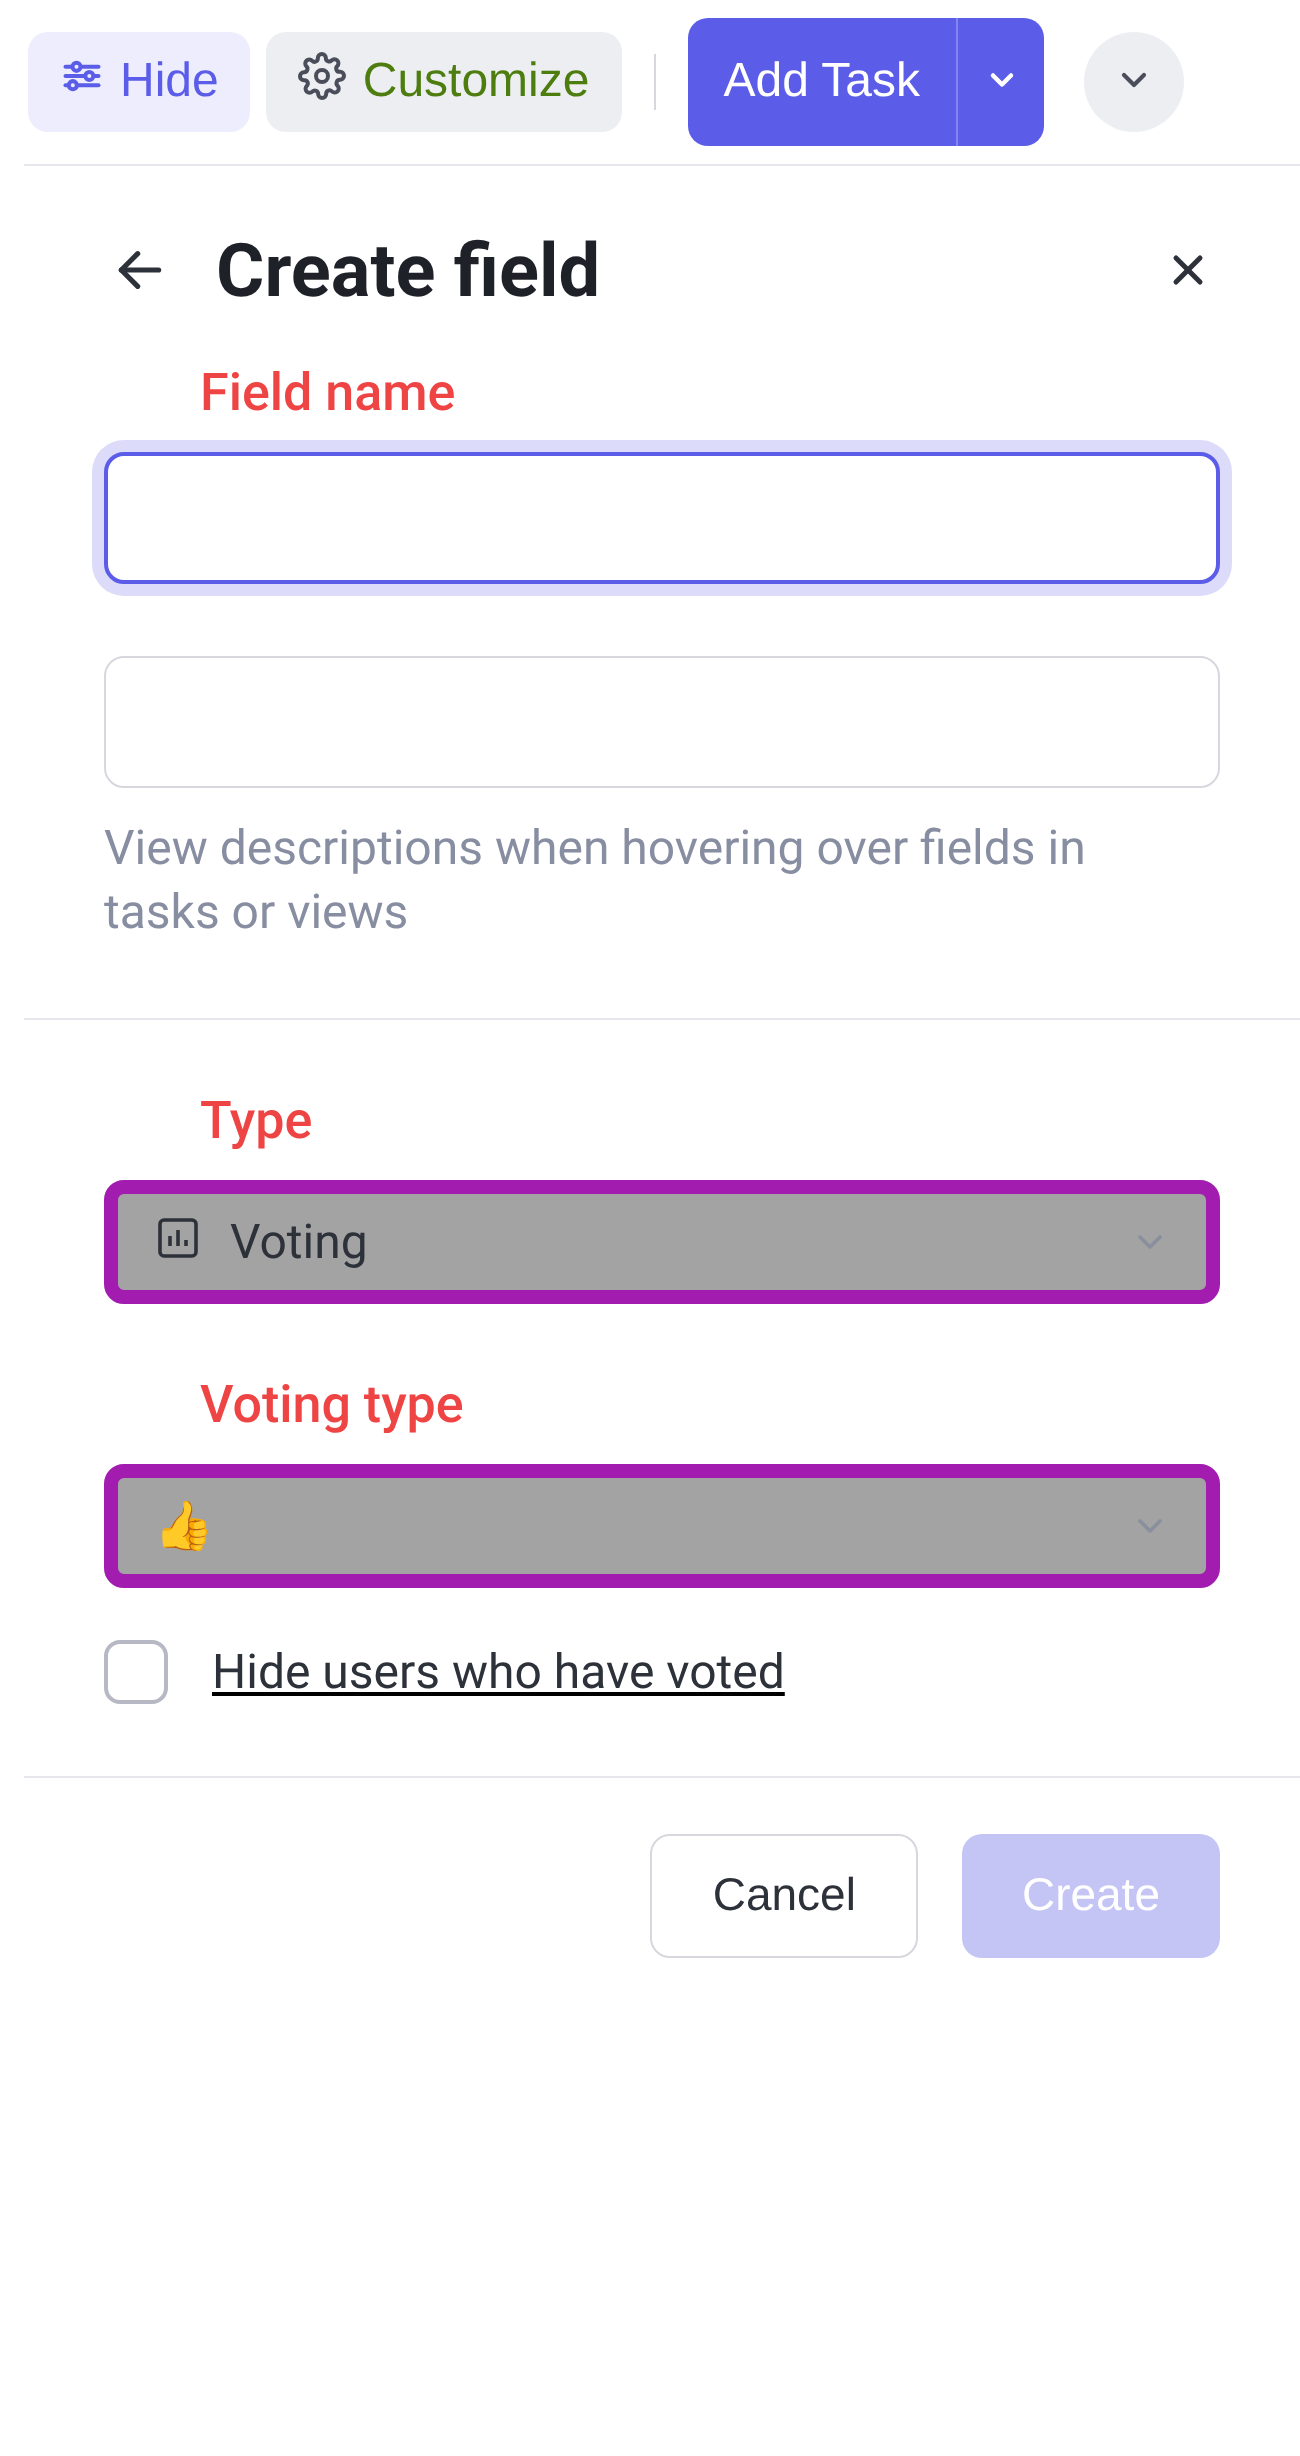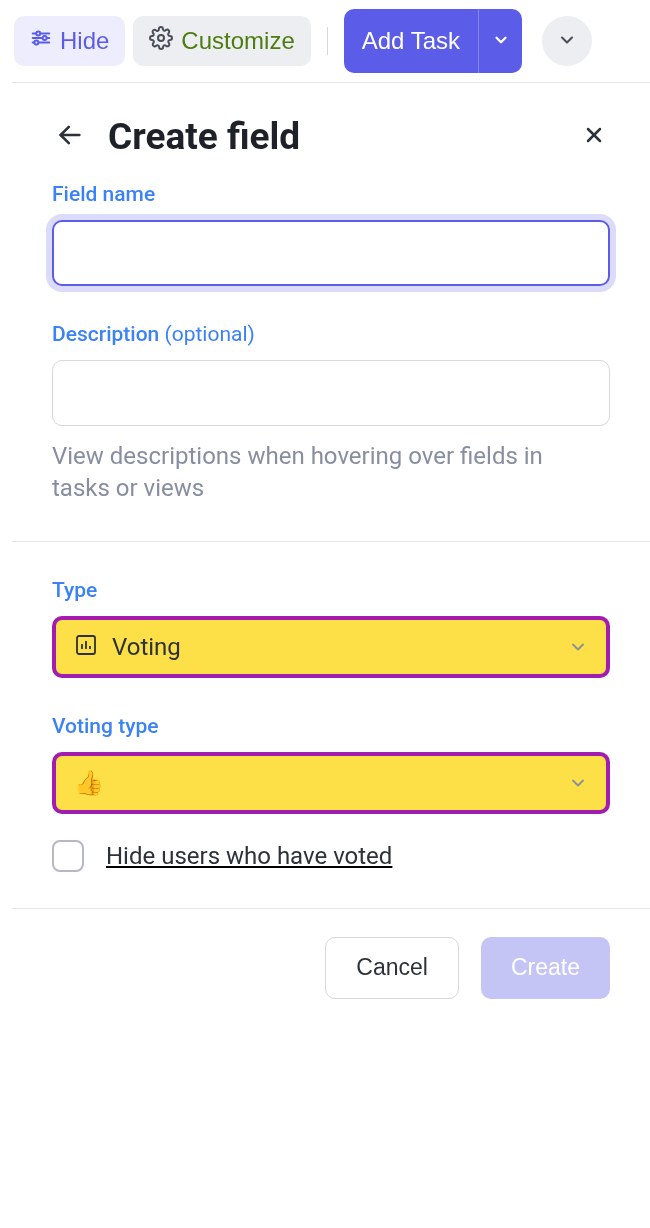--- a/index.html
+++ b/index.html
@@ -118,24 +118,25 @@
       padding: 4px;
       display: flex;
       align-items: center;
     }
     
     
     .form-section {
       padding: 0 40px 36px 40px;
     }
     .field-label {
-      font-size: 21px;
-      color: #3b82f6;
+      font-size: 26px;
+      color: #ef4444;
       margin-bottom: 14px;
       font-weight: 500;
+      margin-left: 48px;
     }
     .opt-suffix {
       font-weight: 400;
     }
     .text-input {
       width: 100%;
       height: 66px;
       font-size: 22px;
       padding: 0 18px;
       border-radius: 10px;
@@ -157,23 +158,23 @@
     
     .divider {
       height: 1px;
       background: #e6e7ec;
       margin: 0 0 36px 0;
     }
     
     .select-box {
       width: 100%;
       height: 62px;
-      border: 4px solid #a21caf;
+      border: 7px solid #a21caf;
       border-radius: 10px;
-      background: #fde047;
+      background: #a3a3a3;
       display: flex;
       align-items: center;
       padding: 0 18px;
       cursor: pointer;
       gap: 14px;
       justify-content: flex-end;
     }
     .select-text {
       font-size: 24px;
       color: #2d3139;
@@ -309,23 +310,20 @@
       </span>
     </button>
   </div>
 
   <div class="form-section">
     <div class="field-label">Field name</div>
     <input type="text" class="text-input focus-ring" value="" style="">
   </div>
 
   <div class="form-section">
-    <div class="field-label">
-      <span>Description</span><span class="opt-suffix"> (optional)</span>
-    </div>
     <input type="text" class="text-input" value="" style="">
     <div class="hint-text">View descriptions when hovering over fields in tasks or views</div>
   </div>
 
   <div class="divider"></div>
 
   <div class="form-section">
     <div class="field-label">Type</div>
     <div class="select-box">
       <span>

